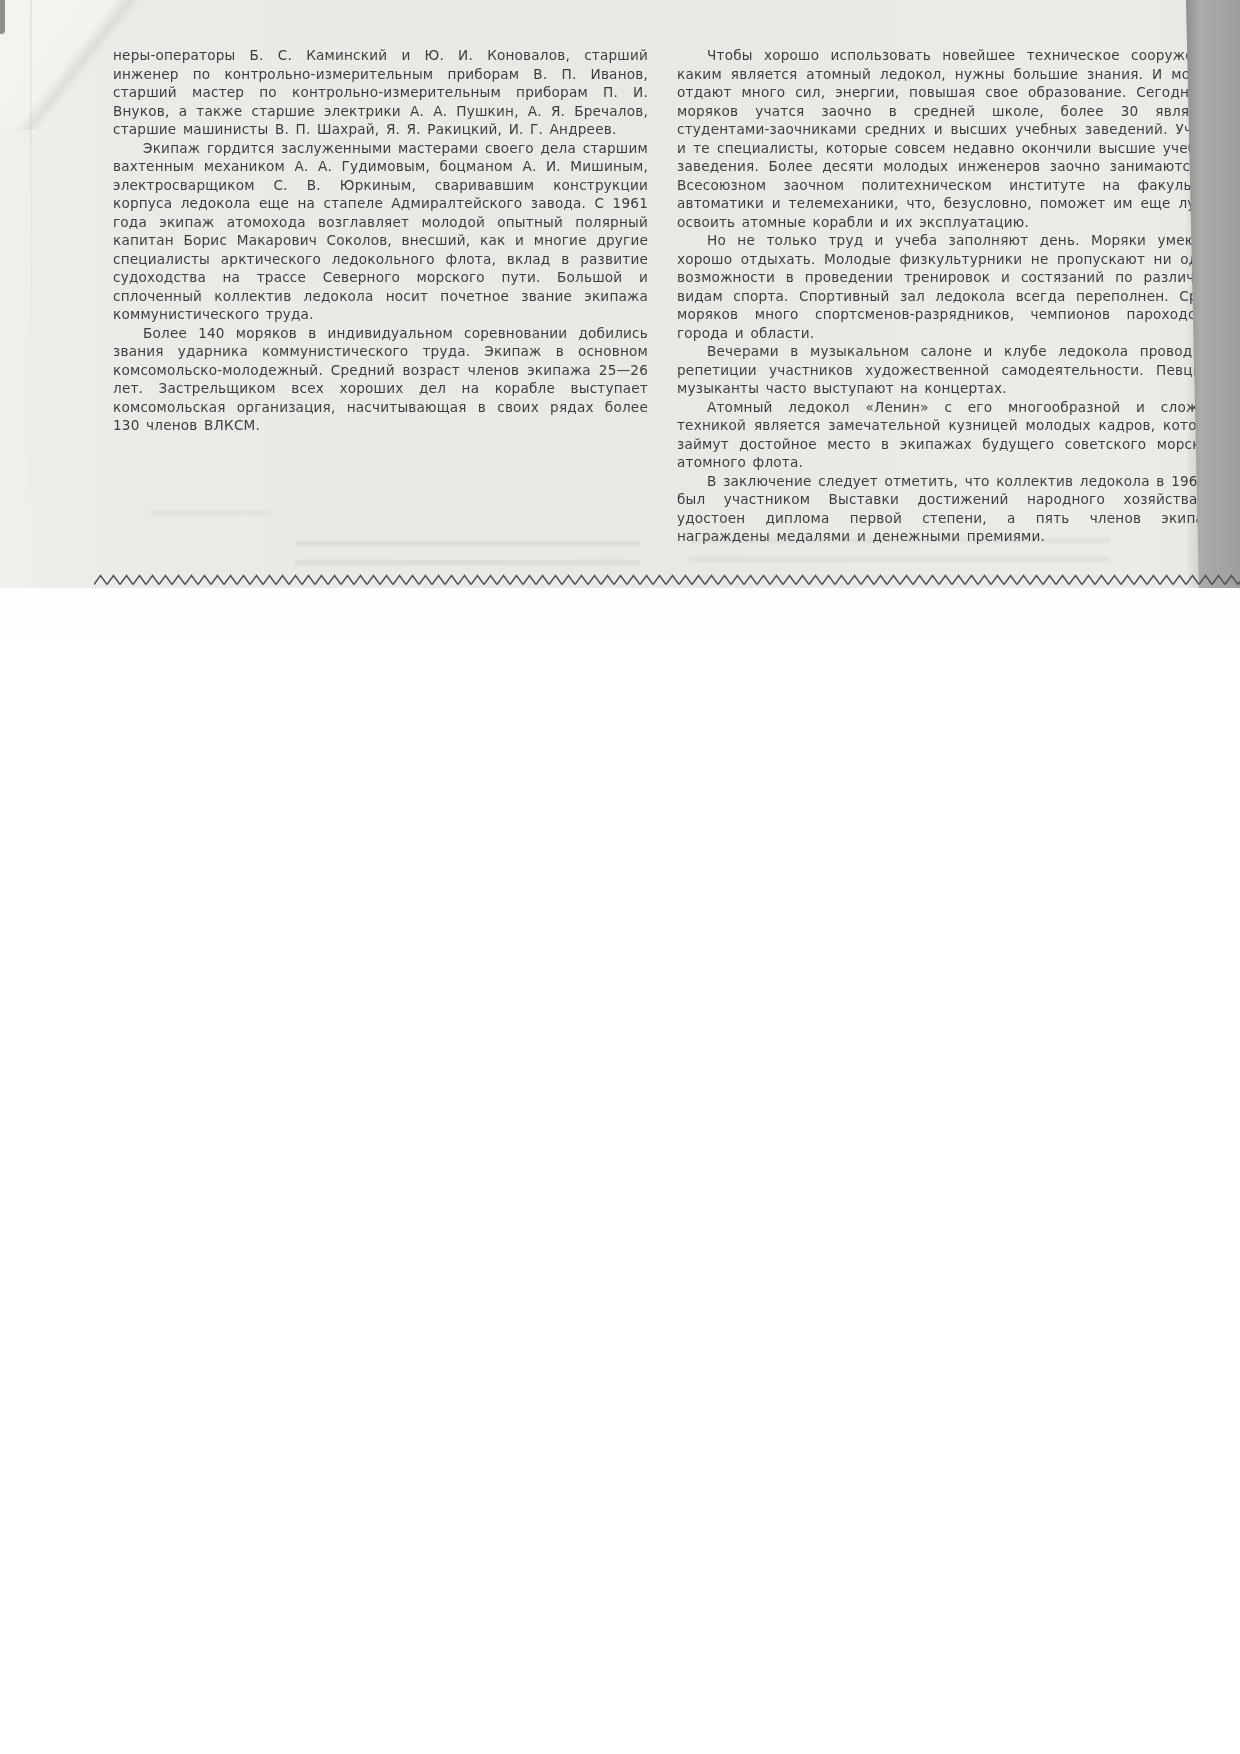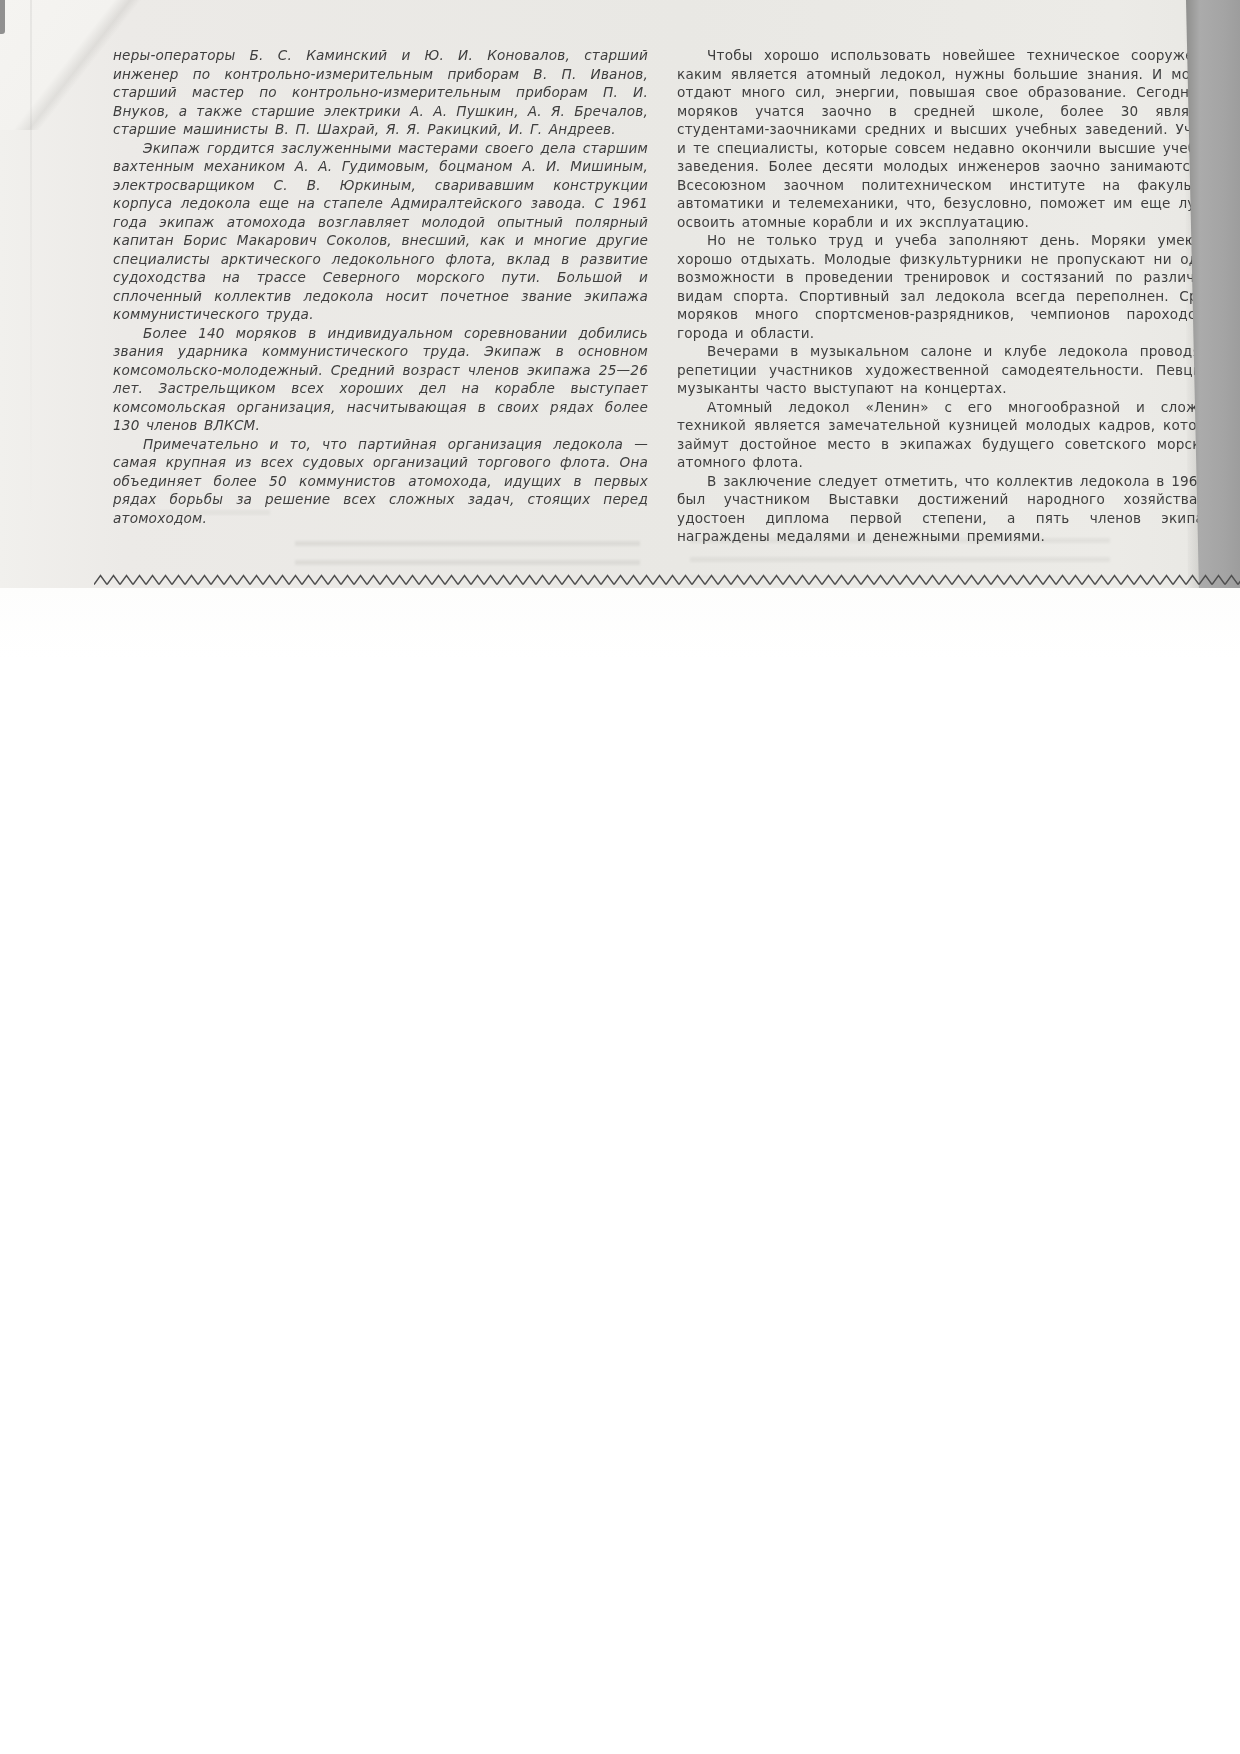--- a/index.html
+++ b/index.html
@@ -38,21 +38,21 @@
   }
   .st1{left:295px;top:536px;width:345px;height:40px;}
   .st2{left:690px;top:533px;width:420px;height:44px;opacity:.10;}
   .st3{left:150px;top:505px;width:120px;height:20px;opacity:.08;}
   
   .columns{
     position:absolute;top:46px;left:113px;
     display:flex;gap:29px;align-items:flex-start;
   }
   .col{display:block;}
-  .col-left{width:535px;font-style:italic;}
+  .col-left{width:535px;}
   .col-right{width:548px;}
   p.para{
     margin:0;padding:0;
     font-size:13.6px;line-height:18.5px;
     color:#3e3e3e;
     text-align:justify;
     letter-spacing:.2px;word-spacing:2px;
   }
   p.para.indented{text-indent:30px;}
   
@@ -87,21 +87,20 @@
 
     <div class="showthrough st1"></div>
     <div class="showthrough st2"></div>
     <div class="showthrough st3"></div>
 
     <div class="columns">
       <div class="col col-left">
         <p class="para">неры-операторы Б. С. Каминский и Ю. И. Коновалов, старший инженер по контрольно-измерительным приборам В. П. Иванов, старший мастер по контрольно-измерительным приборам П. И. Внуков, а также старшие электрики А. А. Пушкин, А. Я. Бречалов, старшие машинисты В. П. Шахрай, Я. Я. Ракицкий, И. Г. Андреев.</p>
         <p class="para indented">Экипаж гордится заслуженными мастерами своего дела старшим вахтенным механиком А. А. Гудимовым, боцманом А. И. Мишиным, электросварщиком С. В. Юркиным, сваривавшим конструкции корпуса ледокола еще на стапеле Адмиралтейского завода. С 1961 года экипаж атомохода возглавляет молодой опытный полярный капитан Борис Макарович Соколов, внесший, как и многие другие специалисты арктического ледокольного флота, вклад в развитие судоходства на трассе Северного морского пути. Большой и сплоченный коллектив ледокола носит почетное звание экипажа коммунистического труда.</p>
         <p class="para indented">Более 140 моряков в индивидуальном соревновании добились звания ударника коммунистического труда. Экипаж в основном комсомольско-молодежный. Средний возраст членов экипажа 25—26 лет. Застрельщиком всех хороших дел на корабле выступает комсомольская организация, насчитывающая в своих рядах более 130 членов ВЛКСМ.</p>
-        <p class="para indented">Примечательно и то, что партийная организация ледокола — самая крупная из всех судовых организаций торгового флота. Она объединяет более 50 коммунистов атомохода, идущих в первых рядах борьбы за решение всех сложных задач, стоящих перед атомоходом.</p>
       </div>
       <div class="col col-right">
         <p class="para indented">Чтобы хорошо использовать новейшее техническое сооружение, каким является атомный ледокол, нужны большие знания. И моряки отдают много сил, энергии, повышая свое образование. Сегодня 20 моряков учатся заочно в средней школе, более 30 являются студентами-заочниками средних и высших учебных заведений. Учатся и те специалисты, которые совсем недавно окончили высшие учебные заведения. Более десяти молодых инженеров заочно занимаются во Всесоюзном заочном политехническом институте на факультете автоматики и телемеханики, что, безусловно, поможет им еще лучше освоить атомные корабли и их эксплуатацию.</p>
         <p class="para indented">Но не только труд и учеба заполняют день. Моряки умеют и хорошо отдыхать. Молодые физкультурники не пропускают ни одной возможности в проведении тренировок и состязаний по различным видам спорта. Спортивный зал ледокола всегда переполнен. Среди моряков много спортсменов-разрядников, чемпионов пароходства, города и области.</p>
         <p class="para indented">Вечерами в музыкальном салоне и клубе ледокола проводятся репетиции участников художественной самодеятельности. Певцы и музыканты часто выступают на концертах.</p>
         <p class="para indented">Атомный ледокол «Ленин» с его многообразной и сложной техникой является замечательной кузницей молодых кадров, которые займут достойное место в экипажах будущего советского морского атомного флота.</p>
         <p class="para indented">В заключение следует отметить, что коллектив ледокола в 1964 г. был участником Выставки достижений народного хозяйства и удостоен диплома первой степени, а пять членов экипажа награждены медалями и денежными премиями.</p>
       </div>
     </div>
 

